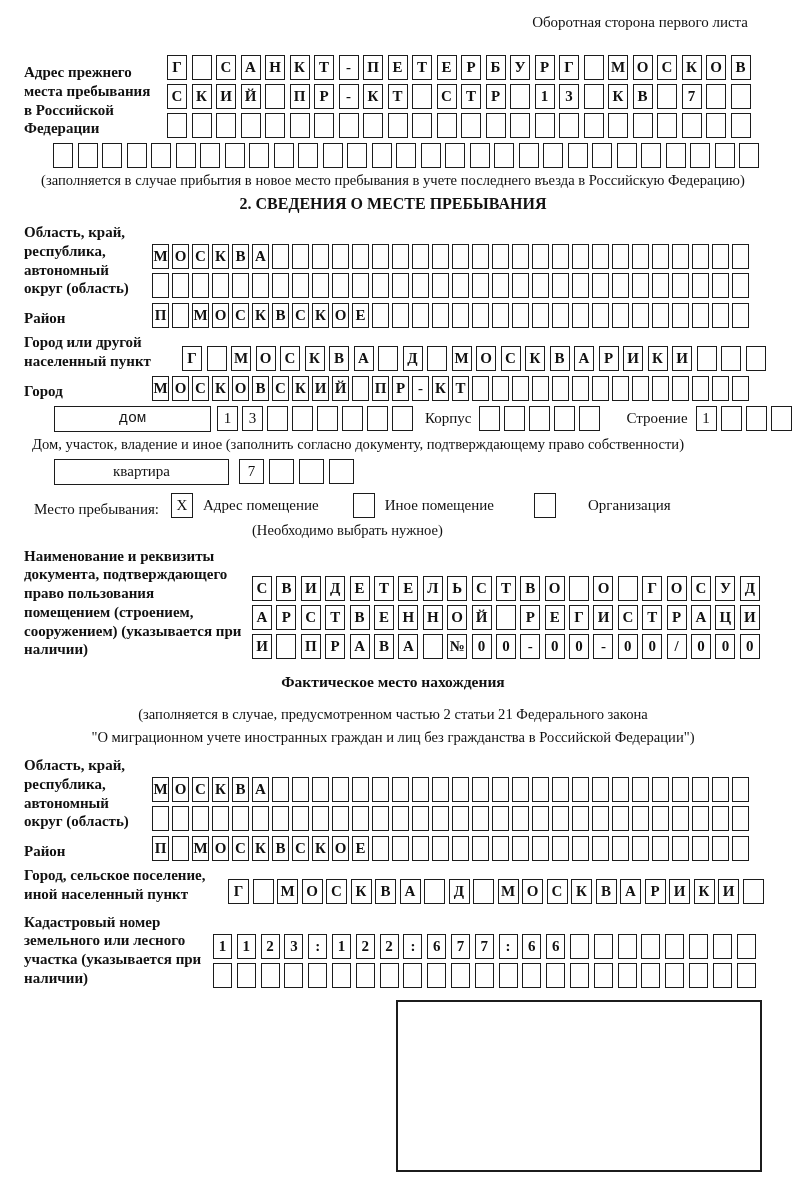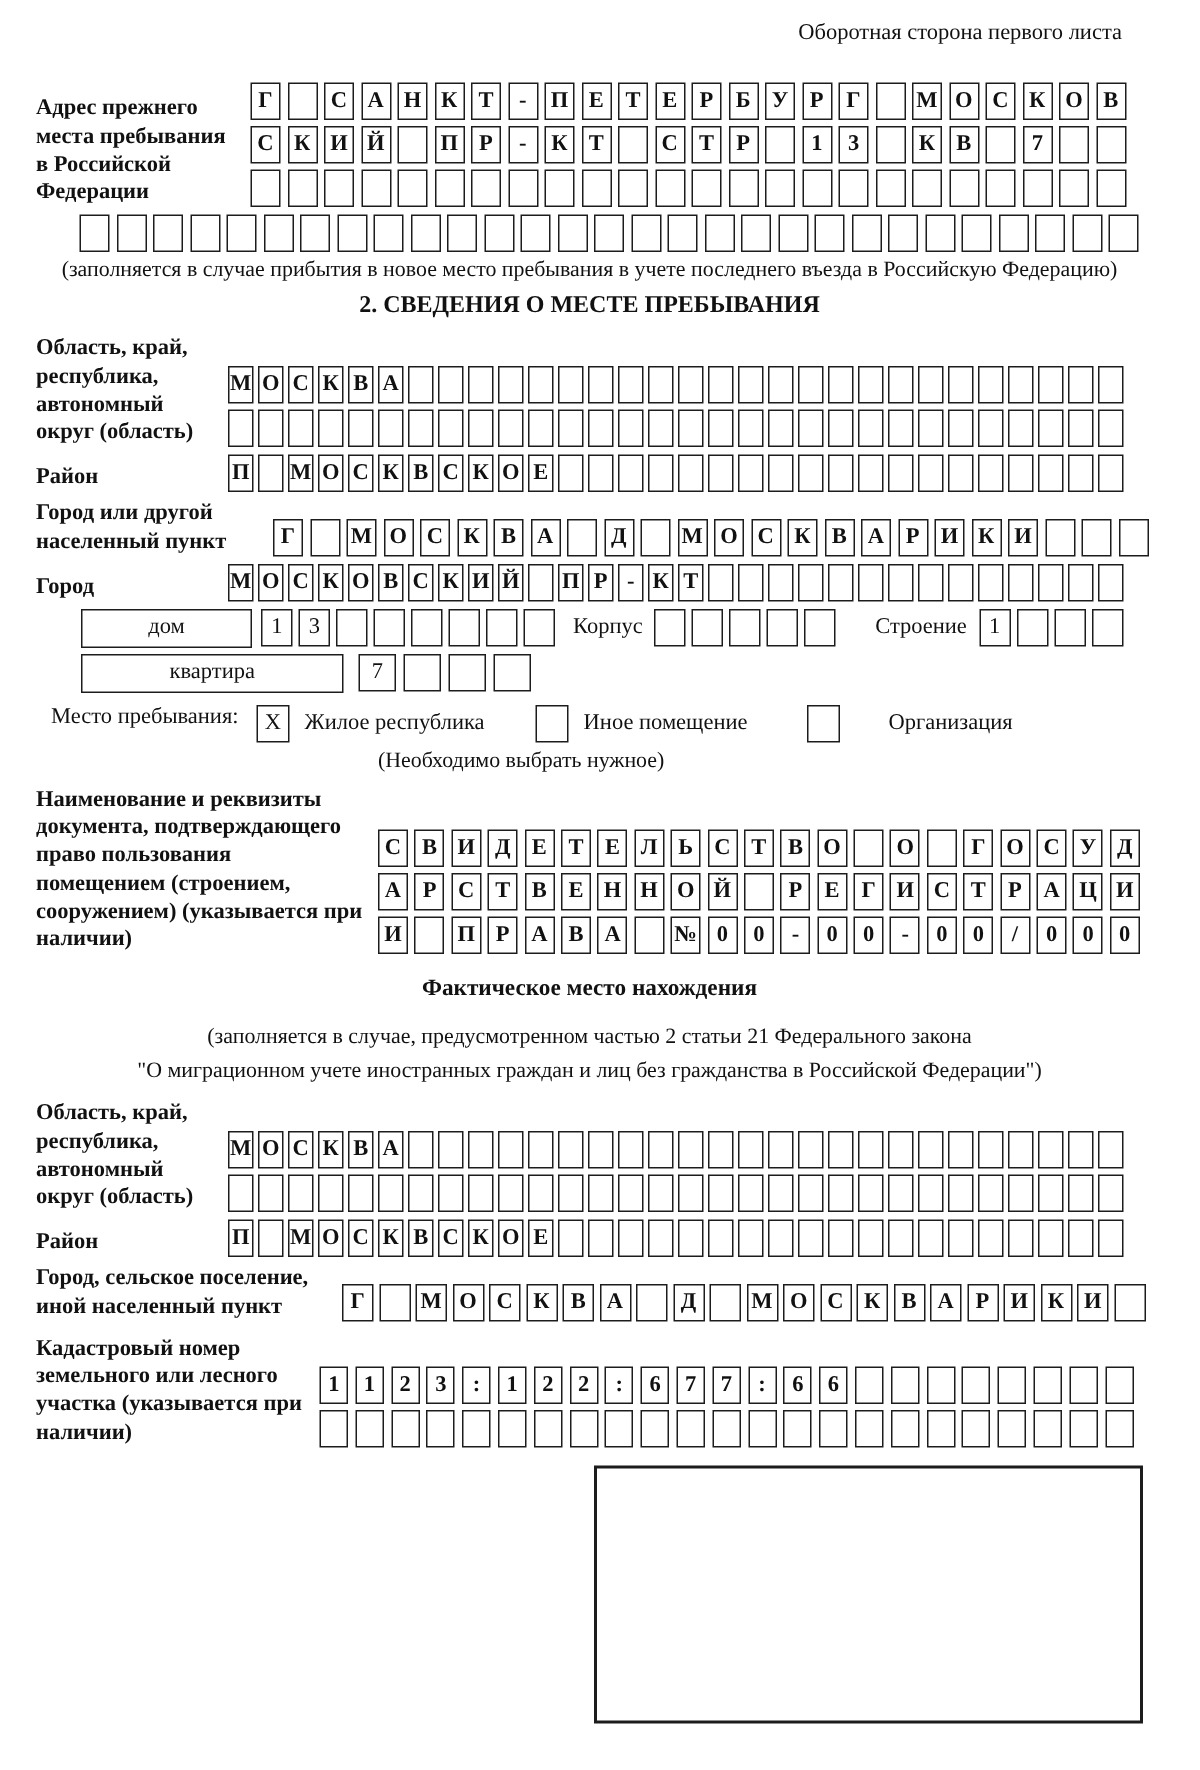--- a/index.html
+++ b/index.html
@@ -33,21 +33,21 @@
   .note-center { text-align:center; font-size:14.6px; margin:4px 0 6px 0; }
   .note-left { font-size:14.6px; margin:2px 0 6px 8px; }
 
   .sec-title { text-align:center; font-weight:bold; font-size:16px; margin:6px 0 10px 0; }
 
   .wide-field { border:1.8px solid #1c1c1c; height:26px; display:flex; align-items:center;
                 justify-content:center; font-size:15px; flex:none; }
   .house-row, .apt-row { display:flex; align-items:center; margin:2px 0 4px 30px; }
   .inline-lbl { font-size:15px; padding:0 8px; }
 
-  .stay-row { display:flex; align-items:flex-start; margin:8px 0 4px 10px; font-size:15px; }
+  .stay-row { display:flex; align-items:flex-end; margin:8px 0 4px 10px; font-size:15px; }
   .checkbox { flex:none; width:22px; height:25px; border:1.8px solid #1c1c1c; display:flex;
               align-items:center; justify-content:center; font-size:15px; }
   .opt { display:flex; align-items:center; }
   .opt .opt-lbl { margin-left:10px; }
   .stay-note { font-size:14.6px; margin:0 0 8px 228px; }
 
   .sub-title { text-align:center; font-weight:bold; font-size:15.5px; margin:14px 0 12px 0; }
   .law-note { text-align:center; font-size:14.6px; line-height:1.55; margin-bottom:8px; }
 
   .cad-offset { margin-top:25px; }
@@ -346,21 +346,21 @@
         <span class="cell"></span>
         <span class="cell"></span>
         <span class="cell"></span>
         <span class="cell"></span>
         <span class="cell"></span>
         <span class="cell"></span>
       </div>
   </div>
 
   <div class="house-row">
-    <div class="wide-field" style="width:114px;">дом</div>
+    <div class="wide-field" style="width:157px;font-family:Liberation Mono, monospace;">дом</div>
     <div class="cells gh" style="margin-left:6px;">
         <span class="cell">1</span>
         <span class="cell">3</span>
         <span class="cell"></span>
         <span class="cell"></span>
         <span class="cell"></span>
         <span class="cell"></span>
         <span class="cell"></span>
         <span class="cell"></span>
       </div>
@@ -373,36 +373,37 @@
         <span class="cell"></span>
       </div>
     <div class="inline-lbl" style="padding-left:26px;">Строение</div>
     <div class="cells gh">
         <span class="cell">1</span>
         <span class="cell"></span>
         <span class="cell"></span>
         <span class="cell"></span>
       </div>
   </div>
+  <div class="note-left">Дом, участок, владение и иное (заполнить согласно документу, подтверждающему право собственности)</div>
 
   <div class="apt-row">
     <div class="wide-field" style="width:175px;">квартира</div>
     <div class="cells gq" style="margin-left:10px;">
         <span class="cell">7</span>
         <span class="cell"></span>
         <span class="cell"></span>
         <span class="cell"></span>
       </div>
   </div>
 
   <div class="stay-row">
     <span>Место пребывания:</span>
     <div class="opt" style="margin-left:12px;">
       <span class="checkbox">X</span>
-      <span class="opt-lbl">Жилое республика</span>
+      <span class="opt-lbl">Адрес помещение</span>
     </div>
     <div class="opt" style="margin-left:34px;">
       <span class="checkbox"></span>
       <span class="opt-lbl">Иное помещение</span>
     </div>
     <div class="opt" style="margin-left:40px;">
       <span class="checkbox"></span>
       <span class="opt-lbl" style="margin-left:32px;">Организация</span>
     </div>
   </div>

